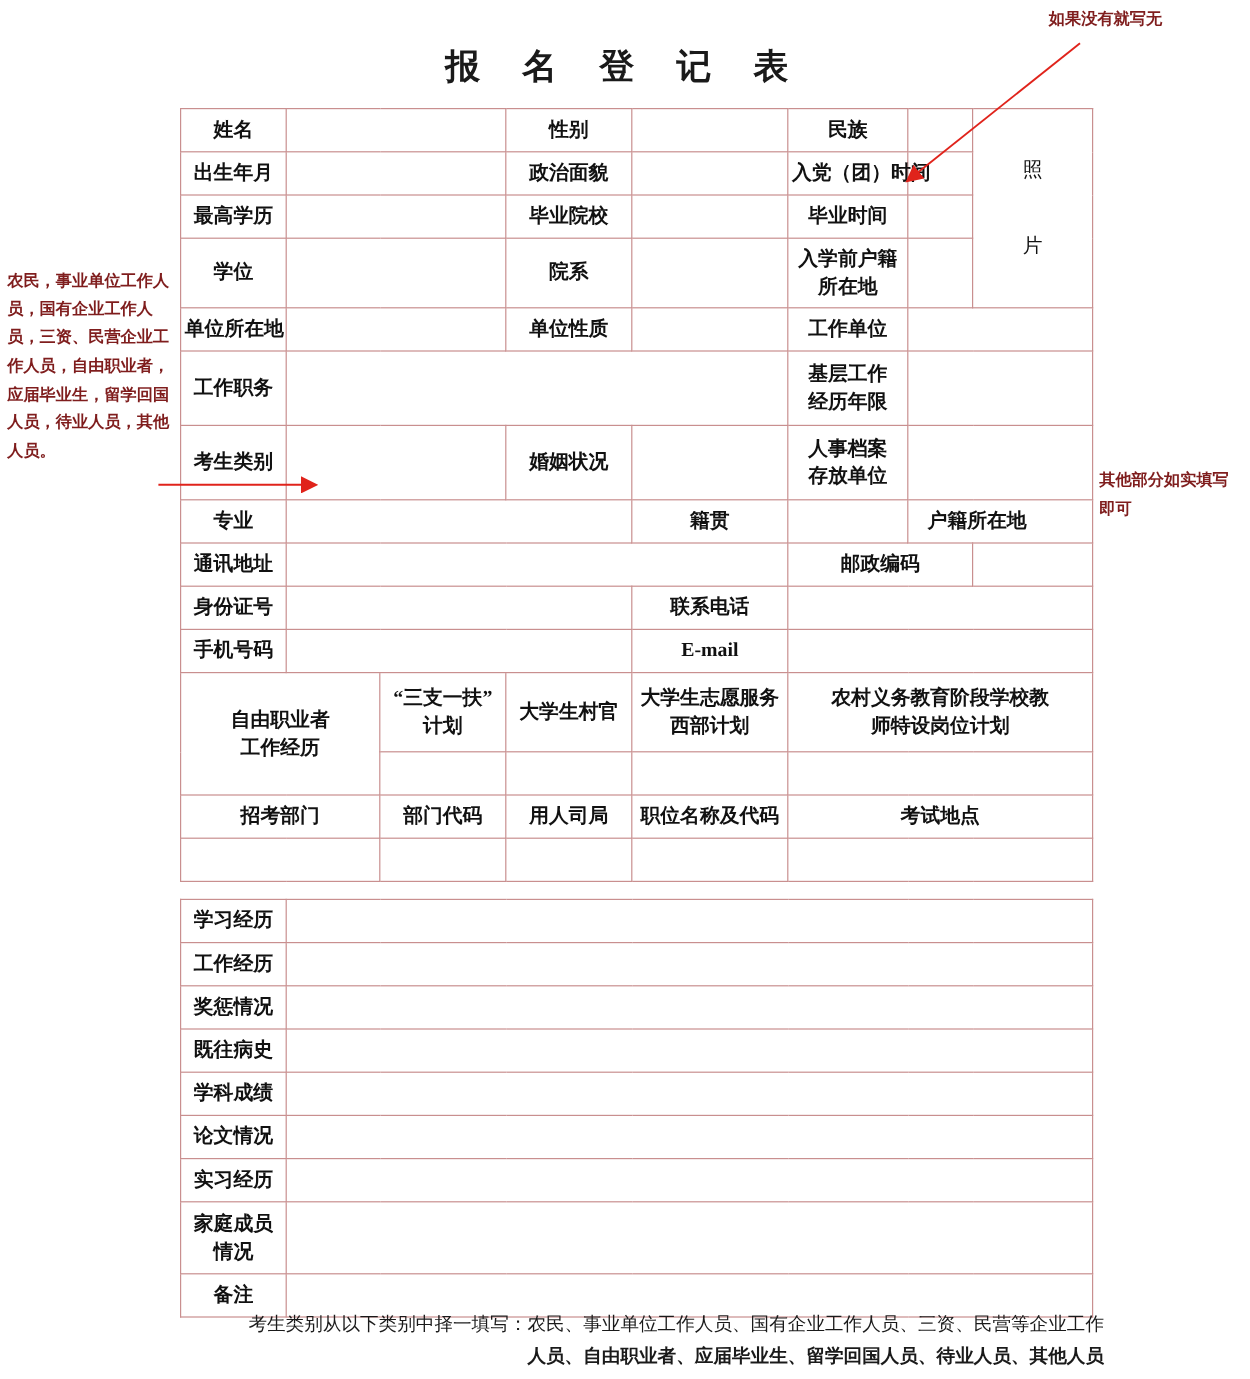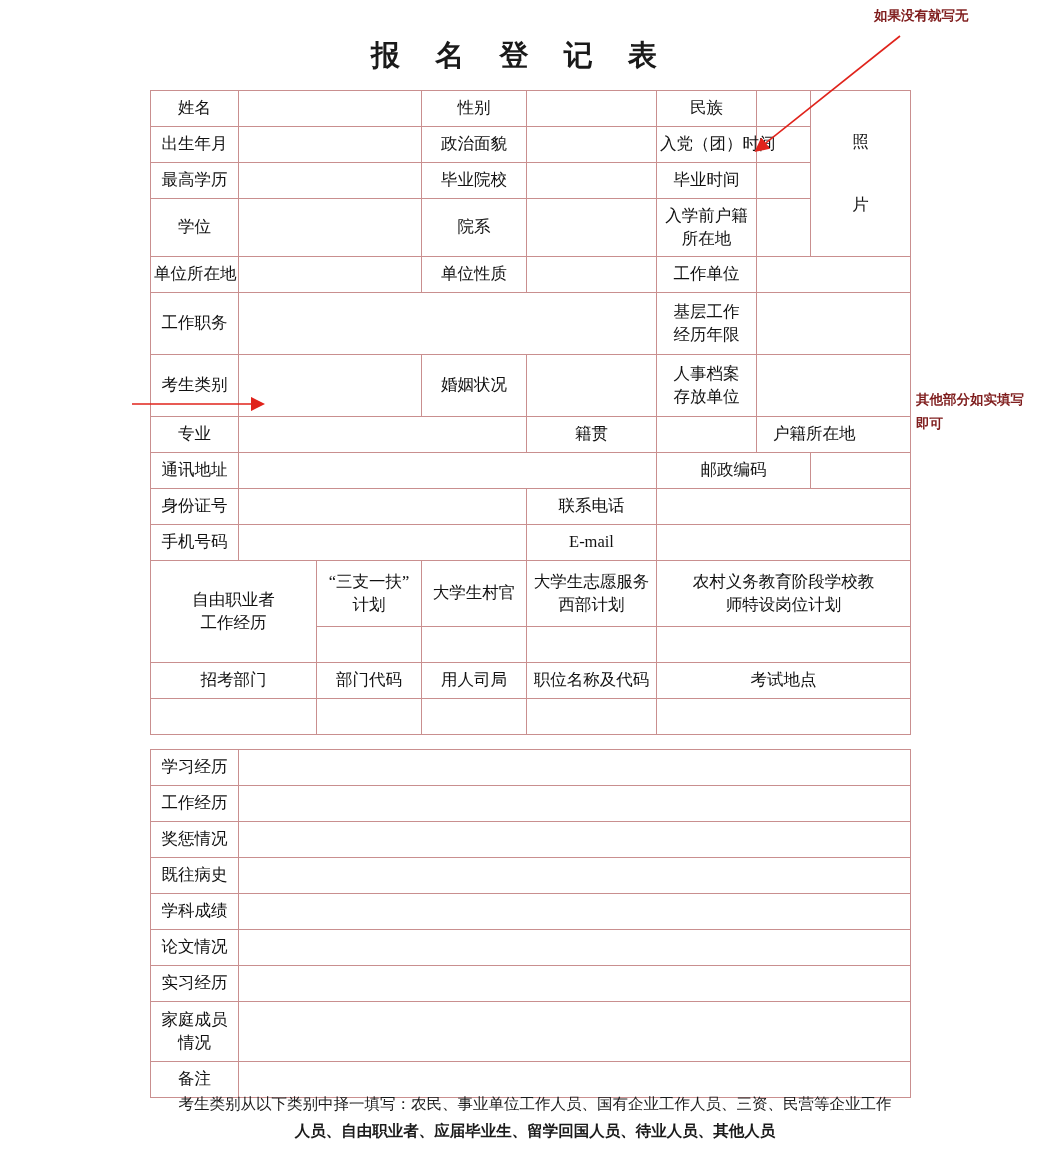--- a/index.html
+++ b/index.html
@@ -42,34 +42,34 @@
   table.form td {
     border: 1px solid #c98f8f;
     font-size: 16.5px;
     text-align: center;
     vertical-align: middle;
     padding: 2px 3px;
     line-height: 1.35;
     color: #111;
     height: 31px;
   }
-  td.lbl { white-space: nowrap; }
+  td.lbl { white-space: nowrap; font-weight: bold; }
   td.blank { }
   .two-line { line-height: 1.3; }
 
   
   .note {
     position: absolute;
     left: 150px;
     top: 1090px;
     width: 770px;
     font-size: 15.5px;
     line-height: 1.75;
     color: #1a1a1a;
-    text-align: center;
+    text-align: right;
   }
   .note .l2 { text-indent: 0; font-weight: bold; }
 
   
   .anno {
     position: absolute;
     color: #7f1d1d;
     font-size: 13.5px;
     font-family: "Liberation Sans", sans-serif;
     line-height: 1.75;
@@ -307,20 +307,21 @@
     </tr>
   </tbody>
     </table>
 
   <div class="note">
     <div>考生类别从以下类别中择一填写：农民、事业单位工作人员、国有企业工作人员、三资、民营等企业工作</div>
     <div class="l2">人员、自由职业者、应届毕业生、留学回国人员、待业人员、其他人员</div>
   </div>
 
   <div class="anno" id="anno-top">如果没有就写无</div>
+  <div class="anno" id="anno-left">农民，事业单位工作人员，国有企业工作人员，三资、民营企业工作人员，自由职业者，应届毕业生，留学回国人员，待业人员，其他人员。</div>
   <div class="anno" id="anno-right">其他部分如实填写即可</div>
 
   <svg class="arrows" viewBox="0 0 1042 1149">
     <defs>
       <marker id="ah" markerWidth="9" markerHeight="9" refX="7" refY="4.5" orient="auto">
         <path d="M0,0 L9,4.5 L0,9 Z" fill="#e0231b"></path>
       </marker>
     </defs>
     <line x1="900" y1="36" x2="757" y2="150" stroke="#e0231b" stroke-width="1.6" marker-end="url(#ah)"></line>
     <line x1="132" y1="404" x2="262" y2="404" stroke="#e0231b" stroke-width="1.6" marker-end="url(#ah)"></line>

